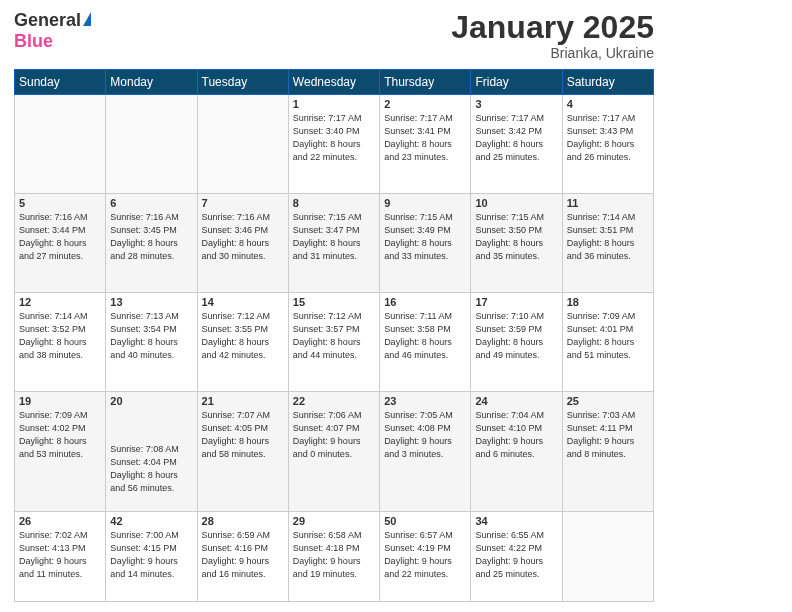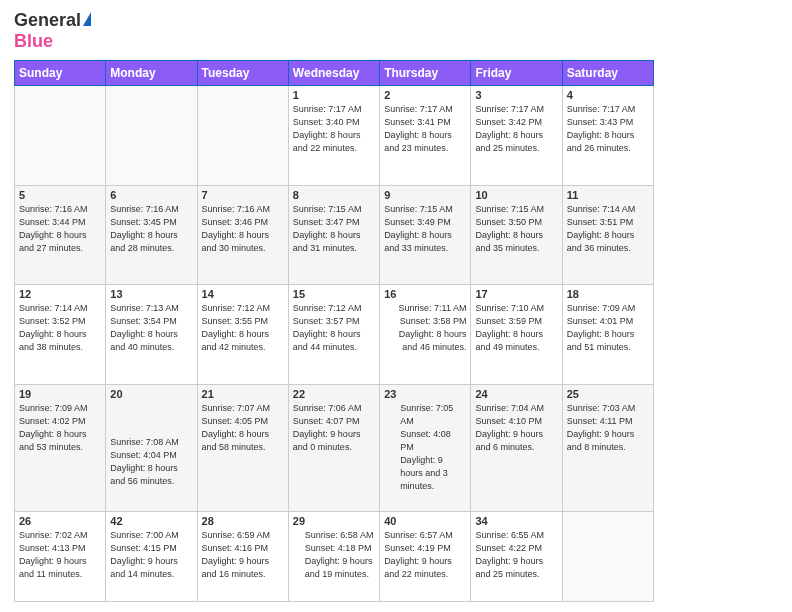--- a/index.html
+++ b/index.html
@@ -64,24 +64,24 @@
       color: #555;
     }
     .calendar {
       flex: 1;
       border: 1px solid #ccc;
       border-collapse: collapse;
       width: 100%;
       table-layout: fixed;
     }
     .calendar thead tr th {
-      background-color: #8b5cf6;
+      background-color: #0c4a6e;
       color: #fff;
       font-size: 12px;
-      font-weight: bold;
+      font-weight: normal;
       padding: 5px 4px;
       text-align: left;
       border: 1px solid #1565c0;
     }
     .calendar tbody tr {
       height: 88px;
     }
     .calendar tbody tr:last-child {
       height: 80px;
     }
@@ -119,20 +119,24 @@
 
 <div class="page">
   <div class="header">
     <div class="logo">
       <div class="logo-text">
         <span class="logo-general">General</span>
         <div class="logo-triangle"></div>
       </div>
       <span class="logo-blue">Blue</span>
     </div>
+    <div class="title-block">
+      <div class="month-title">January 2025</div>
+      <div class="location">Brianka, Ukraine</div>
+    </div>
   </div>
 
   <table class="calendar">
     <thead>
       <tr>
       <th>Sunday</th>
           <th>Monday</th>
           <th>Tuesday</th>
           <th>Wednesday</th>
           <th>Thursday</th>
@@ -234,21 +238,21 @@
 Daylight: 8 hours and 42 minutes.</div>
           </td>
           <td>
             <span class="day-number">15</span>
             <div class="day-info" style="white-space: pre-line;">Sunrise: 7:12 AM
 Sunset: 3:57 PM
 Daylight: 8 hours and 44 minutes.</div>
           </td>
           <td>
             <span class="day-number">16</span>
-            <div class="day-info" style="white-space: pre-line; text-align: right;">Sunrise: 7:11 AM
+            <div class="day-info" style="white-space: pre-line;">Sunrise: 7:11 AM
 Sunset: 3:58 PM
 Daylight: 8 hours and 46 minutes.</div>
           </td>
           <td>
             <span class="day-number">17</span>
             <div class="day-info" style="white-space: pre-line;">Sunrise: 7:10 AM
 Sunset: 3:59 PM
 Daylight: 8 hours and 49 minutes.</div>
           </td>
           <td>
@@ -278,21 +282,21 @@
 Daylight: 8 hours and 58 minutes.</div>
           </td>
           <td>
             <span class="day-number">22</span>
             <div class="day-info" style="white-space: pre-line;">Sunrise: 7:06 AM
 Sunset: 4:07 PM
 Daylight: 9 hours and 0 minutes.</div>
           </td>
           <td>
             <span class="day-number">23</span>
-            <div class="day-info" style="white-space: pre-line; margin-left: 16px;">Sunrise: 7:05 AM
+            <div class="day-info" style="white-space: pre-line;">Sunrise: 7:05 AM
 Sunset: 4:08 PM
 Daylight: 9 hours and 3 minutes.</div>
           </td>
           <td>
             <span class="day-number">24</span>
             <div class="day-info" style="white-space: pre-line;">Sunrise: 7:04 AM
 Sunset: 4:10 PM
 Daylight: 9 hours and 6 minutes.</div>
           </td>
           <td>
@@ -316,26 +320,26 @@
 Daylight: 9 hours and 14 minutes.</div>
           </td>
           <td>
             <span class="day-number">28</span>
             <div class="day-info" style="white-space: pre-line;">Sunrise: 6:59 AM
 Sunset: 4:16 PM
 Daylight: 9 hours and 16 minutes.</div>
           </td>
           <td>
             <span class="day-number">29</span>
-            <div class="day-info" style="white-space: pre-line; margin-left: 12px;">Sunrise: 6:58 AM
+            <div class="day-info" style="white-space: pre-line;">Sunrise: 6:58 AM
 Sunset: 4:18 PM
 Daylight: 9 hours and 19 minutes.</div>
           </td>
           <td>
-            <span class="day-number">40</span>
+            <span class="day-number">50</span>
             <div class="day-info" style="white-space: pre-line;">Sunrise: 6:57 AM
 Sunset: 4:19 PM
 Daylight: 9 hours and 22 minutes.</div>
           </td>
           <td>
             <span class="day-number">34</span>
             <div class="day-info" style="white-space: pre-line;">Sunrise: 6:55 AM
 Sunset: 4:22 PM
 Daylight: 9 hours and 25 minutes.</div>
           </td>

